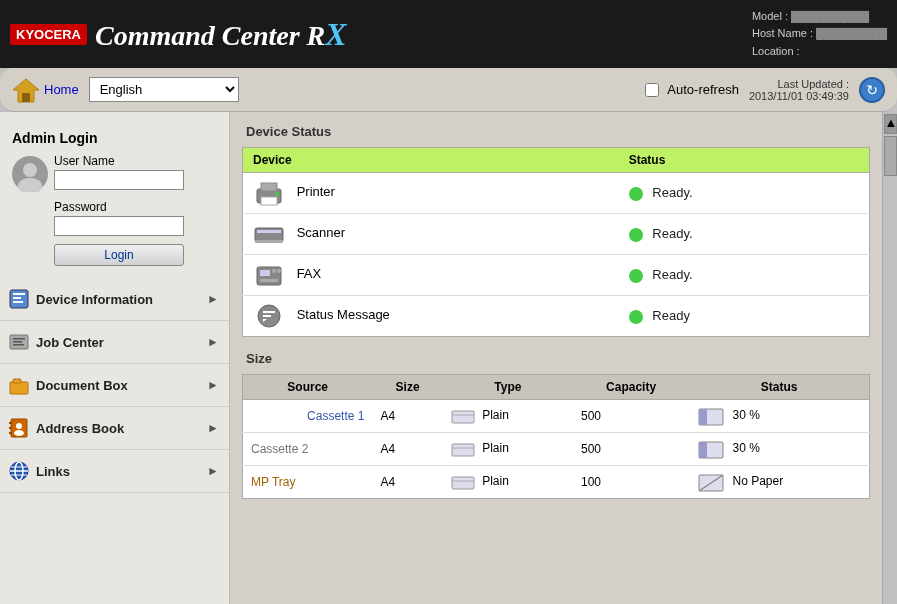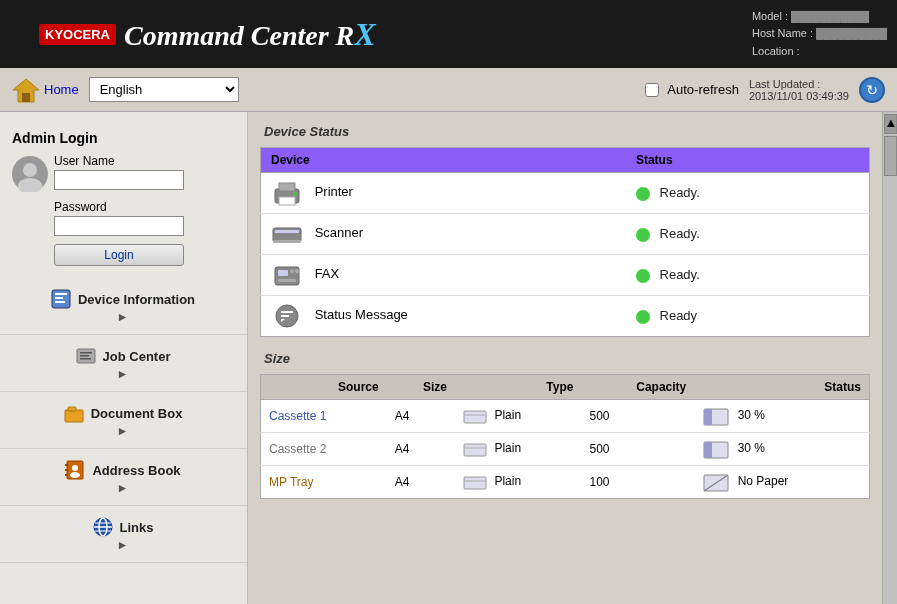--- a/index.html
+++ b/index.html
@@ -1,66 +1,66 @@
 <!DOCTYPE html>
 <html><head>
   <meta charset="utf-8">
   <style>
     * { margin: 0; padding: 0; box-sizing: border-box; }
     body { width: 897px; height: 604px; font-family: Arial, sans-serif; font-size: 13px; background: #c0c0c0; overflow: hidden; }
 
     
     .header { background: #1a1a1a; height: 68px; display: flex; align-items: center; justify-content: space-between; padding: 0 10px; }
-    .header-logo { display: flex; align-items: center; gap: 8px; margin-left: 29px; }
+    .header-logo { display: flex; align-items: center; gap: 8px; }
     .kyocera-logo { background: #cc0000; color: white; font-weight: bold; font-size: 13px; padding: 3px 6px; border-radius: 2px; }
     .header-title { color: white; font-size: 28px; font-style: italic; font-weight: bold; font-family: Georgia, serif; }
     .header-title span { color: #4fc3f7; }
     .header-info { color: #ccc; font-size: 11px; text-align: left; line-height: 1.6; }
 
     
-    .toolbar { background: #d4d0c8; height: 44px; display: flex; align-items: center; padding: 0 12px; gap: 10px; border-bottom: 1px solid #aaa; }
+    .toolbar { background: #d4d0c8; height: 44px; display: flex; align-items: center; padding: 0 12px; gap: 10px; border-bottom: 1px solid #aaa; border-radius: 14px; }
     .home-icon-btn { display: flex; align-items: center; gap: 4px; color: #0000cc; text-decoration: none; font-size: 13px; }
     .lang-select { padding: 3px 6px; font-size: 13px; border: 1px solid #888; background: white; width: 150px; }
     .toolbar-spacer { flex: 1; }
     .auto-refresh-area { display: flex; align-items: flex-end; gap: 8px; }
     .auto-refresh-checkbox { width: 14px; height: 14px; }
-    .last-updated { font-size: 11px; color: #333; text-align: left; }
+    .last-updated { font-size: 11px; color: #333; text-align: right; }
     .refresh-btn { width: 26px; height: 26px; border-radius: 50%; background: #3a7dc9; border: 2px solid #2a5da0; cursor: pointer; display: flex; align-items: center; justify-content: center; color: white; font-size: 14px; }
 
     
     .main-layout { display: flex; height: calc(604px - 112px); }
 
     
-    .sidebar { width: 248px; background: #e8e6e0; border-right: 1px solid #bbb; flex-shrink: 0; padding-top: 8px; }
+    .sidebar { width: 230px; background: #e8e6e0; border-right: 1px solid #bbb; flex-shrink: 0; padding-top: 8px; }
     .admin-login { padding: 10px 12px 12px; }
     .admin-login-title { font-weight: bold; font-size: 14px; margin-bottom: 8px; }
     .admin-avatar-area { display: flex; align-items: center; margin-bottom: 6px; }
     .admin-label { font-size: 12px; margin-bottom: 2px; }
     .admin-input { width: 130px; height: 20px; border: 1px solid #888; background: white; font-size: 12px; padding: 1px 4px; display: block; margin-bottom: 4px; }
     .login-btn { width: 130px; padding: 3px 0; background: linear-gradient(to bottom, #f0f0f0, #d0d0d0); border: 1px solid #888; cursor: pointer; font-size: 12px; margin-top: 4px; text-align: center; border-radius: 3px; color: #003399; }
-    .sidebar-item { display: flex; align-items: center; justify-content: space-between; padding: 10px 10px 10px 8px; cursor: pointer; border-bottom: 1px solid #ccc; flex-direction: column; }
+    .sidebar-item { display: flex; align-items: center; justify-content: space-between; padding: 10px 10px 10px 8px; cursor: pointer; border-bottom: 1px solid #ccc; }
     .sidebar-item-left { display: flex; align-items: center; gap: 6px; }
     .sidebar-item-label { font-size: 13px; color: #222; font-weight: bold; }
     .sidebar-arrow { color: #555; font-size: 12px; }
 
     
     .content { flex: 1; padding: 10px 12px; overflow-y: auto; background: #d4d0c8; }
 
     
-    .section-title { font-size: 13px; font-weight: bold; color: #333; margin-bottom: 6px; padding: 2px 4px; font-style: italic; }
+    .section-title { font-size: 13px; font-weight: bold; color: #333; margin-bottom: 6px; padding: 2px 4px; }
     .status-table { width: 100%; border-collapse: collapse; background: white; border: 1px solid #aaa; margin-bottom: 12px; }
-    .status-table th { background: #8b5cf6; padding: 5px 10px; text-align: left; font-size: 12px; border-bottom: 1px solid #aaa; }
+    .status-table th { background: #bef264; padding: 5px 10px; text-align: left; font-size: 12px; border-bottom: 1px solid #aaa; }
     .status-table td { padding: 6px 10px; border-bottom: 1px solid #ddd; font-size: 13px; vertical-align: middle; }
     .status-table tr:last-child td { border-bottom: none; }
     .status-dot { width: 14px; height: 14px; border-radius: 50%; background: #44cc44; display: inline-block; vertical-align: middle; margin-right: 6px; }
     .status-text { font-size: 13px; color: #222; }
 
     
     .paper-table { width: 100%; border-collapse: collapse; background: white; border: 1px solid #aaa; }
-    .paper-table th { background: #c8c4bc; padding: 5px 8px; text-align: right; font-size: 12px; border-bottom: 1px solid #aaa; }
+    .paper-table th { background: #c8c4bc; padding: 5px 8px; text-align: center; font-size: 12px; border-bottom: 1px solid #aaa; }
     .paper-table td { padding: 5px 8px; border-bottom: 1px solid #ddd; font-size: 12px; vertical-align: middle; }
     .paper-table tr:last-child td { border-bottom: none; }
 
     .scrollbar-area { width: 15px; background: #c0c0c0; border-left: 1px solid #aaa; }
   </style>
 </head>
 <body>
 
 <div class="header">
   <div class="header-logo">
@@ -272,21 +272,21 @@
         <tr>
           <th>Source</th>
           <th>Size</th>
           <th>Type</th>
           <th>Capacity</th>
           <th>Status</th>
         </tr>
       </thead>
       <tbody>
         <tr>
-          <td style="color:#3355aa;">Cassette 1</td>
+          <td style="color:#3355aa;text-align:right;">Cassette 1</td>
           <td>A4</td>
           <td>
             <svg width="24" height="18" style="vertical-align:middle;margin-right:4px;">
               <rect x="1" y="4" width="22" height="12" rx="1" fill="#dde" stroke="#999"></rect>
               <line x1="1" y1="8" x2="23" y2="8" stroke="#aaa"></line>
             </svg>
             <span>Plain</span>
           </td>
           <td>500</td>
           <td>

